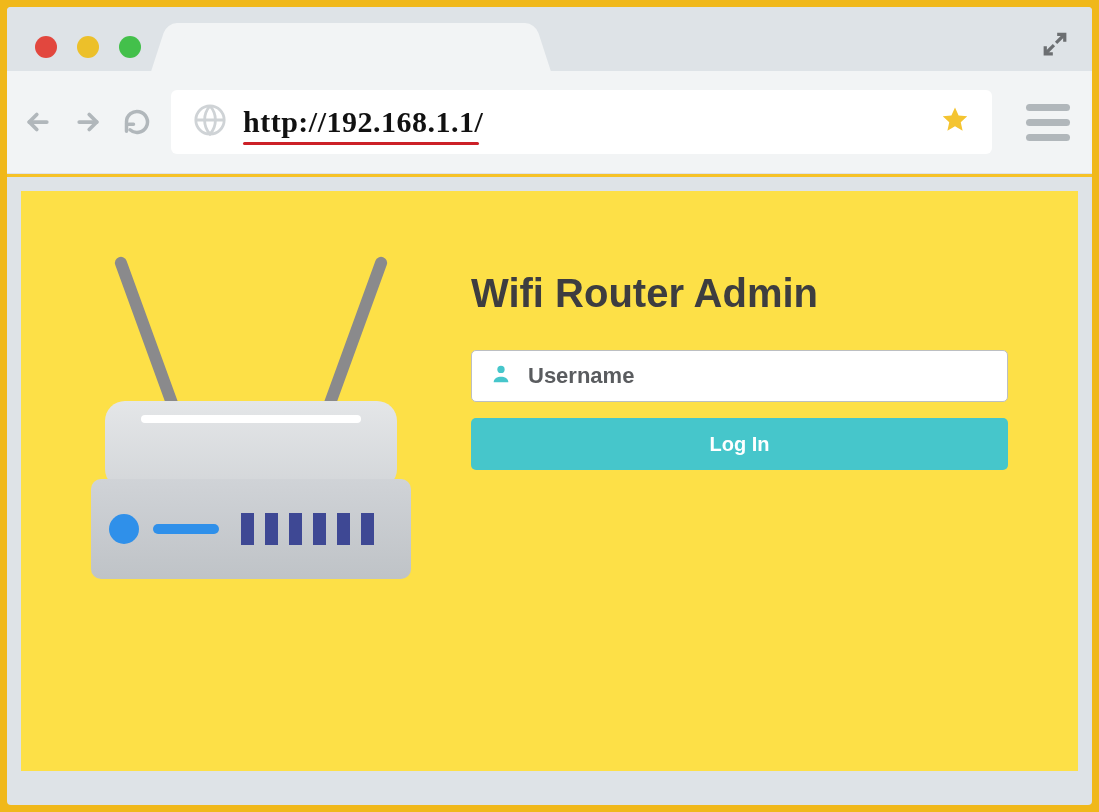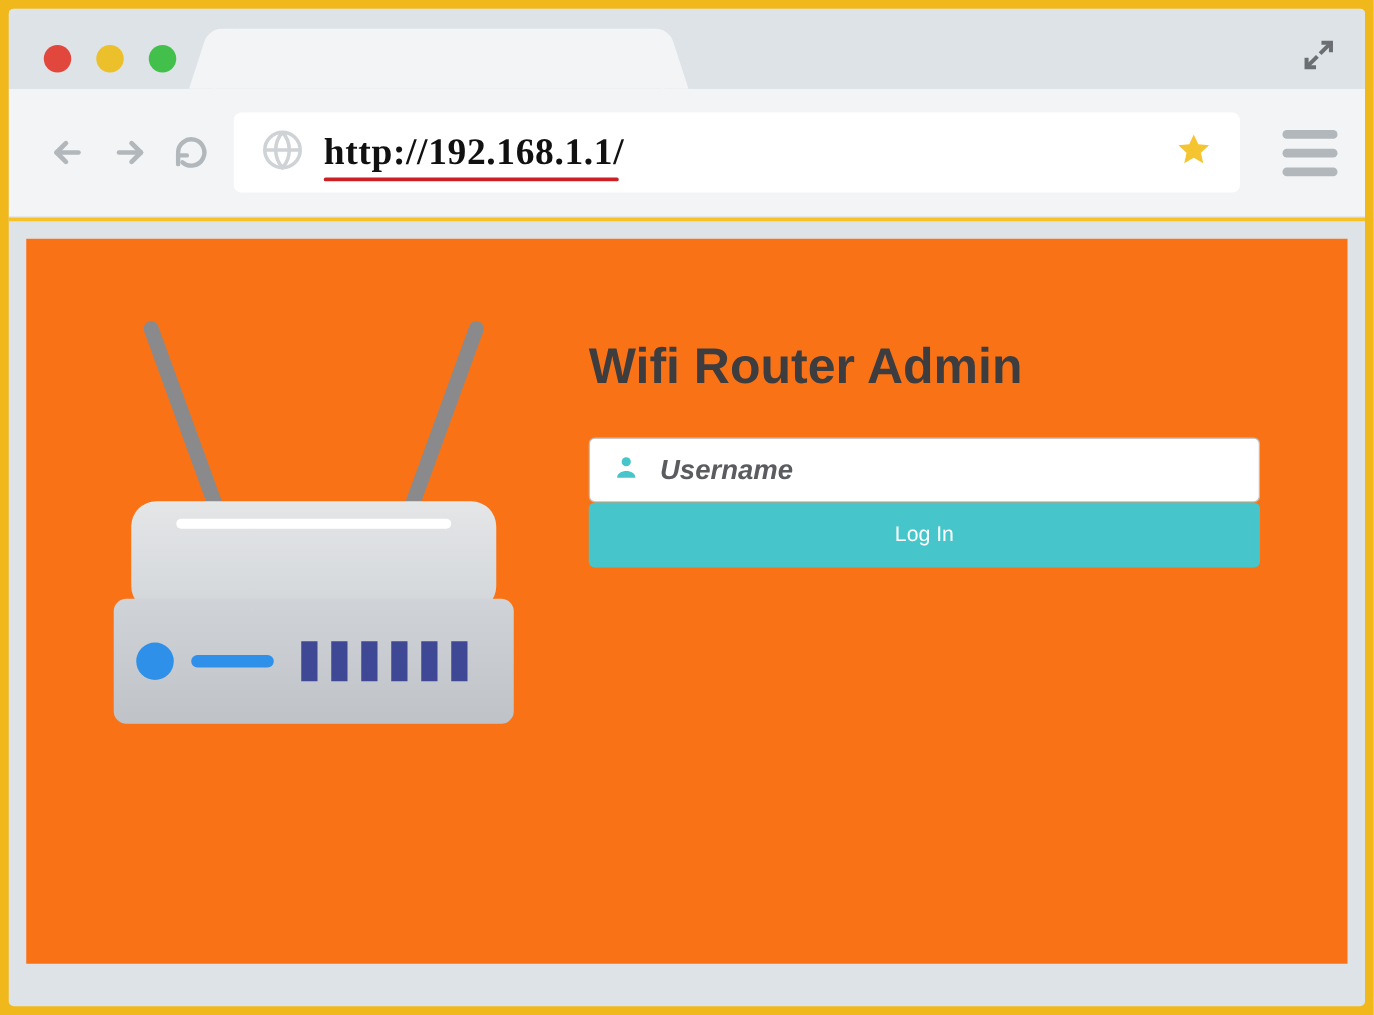--- a/index.html
+++ b/index.html
@@ -14,56 +14,56 @@
     .dot.red { background:#e2473e; }
     .dot.yel { background:#ecc02a; }
     .dot.grn { background:#43c04b; }
     .tab { position:absolute; left:163px; bottom:0; width:362px; height:48px; background:#f2f4f5; border-top-left-radius:18px; border-top-right-radius:18px; }
     .tab::before, .tab::after { content:""; position:absolute; bottom:0; width:22px; height:48px; background:#f2f4f5; }
     .tab::before { left:-11px; transform:skewX(-18deg); border-top-left-radius:10px; }
     .tab::after  { right:-11px; transform:skewX(18deg); border-top-right-radius:10px; }
     .fullscreen { position:absolute; right:24px; top:24px; color:#6c6f72; }
 
     
-    .toolbar { height:103px; background:#f2f4f5; display:flex; align-items:center; padding:0 22px 0 32px; gap:20px; border-bottom:1px solid #e0e3e6; }
+    .toolbar { height:103px; background:#f2f4f5; display:flex; align-items:center; padding:0 22px 0 16px; gap:20px; border-bottom:1px solid #e0e3e6; }
     .tbicon { color:#b1b7bb; display:flex; align-items:center; justify-content:center; cursor:pointer; }
     .addr { flex:1; height:64px; background:#fff; border-radius:6px; display:flex; align-items:center; padding:0 22px; gap:16px; }
     .globe { color:#cfd3d6; }
     .urlbox { position:relative; }
     .url { font-family:Georgia,"Times New Roman",serif; font-size:30px; font-weight:700; color:#111; letter-spacing:0.5px; }
     .underline { position:absolute; left:0; right:4px; bottom:-6px; height:3px; background:#cc2027; border-radius:3px; }
     .star { margin-left:auto; color:#f4c431; }
     .burger { width:44px; display:flex; flex-direction:column; gap:8px; margin-left:14px; cursor:pointer; }
     .burger div { height:7px; background:#b1b7bb; border-radius:4px; }
 
     
     .pagewrap { padding:14px; border-top:3px solid #f6c227; }
     .pagebg { background:#eef1f3; }
-    .page { background:#f97316; min-height:580px; padding:70px 70px; display:flex; align-items:flex-start; gap:60px; }
+    .page { background:#fde047; min-height:580px; padding:70px 70px; display:flex; align-items:flex-start; gap:60px; }
 
     
     .router { width:320px; height:320px; position:relative; flex:none; }
     .ant { position:absolute; width:12px; height:170px; background:#8a8a8c; border-radius:6px; transform-origin:bottom center; }
     .ant.l { left:80px; top:-14px; transform:rotate(-20deg); }
     .ant.r { right:80px; top:-14px; transform:rotate(20deg); }
     .body { position:absolute; left:14px; right:14px; top:140px; height:88px; background:linear-gradient(#e4e6e8,#d3d6d9); border-radius:20px; }
     .body::before { content:""; position:absolute; left:36px; right:36px; top:14px; height:8px; background:#fff; border-radius:5px; }
     .base { position:absolute; left:0; right:0; top:218px; height:100px; background:linear-gradient(#d0d3d7,#bfc3c7); border-radius:10px; display:flex; align-items:center; padding:0 18px; gap:14px; }
     .led-dot { width:30px; height:30px; background:#2f90ea; border-radius:50%; }
     .led-bar { width:66px; height:10px; background:#2f90ea; border-radius:6px; }
     .ticks { display:flex; gap:11px; margin-left:8px; }
     .tick { width:13px; height:32px; background:#3e4894; }
 
     
     .form { flex:1; padding-top:10px; }
     .title { font-size:40px; font-weight:700; color:#3d3d40; margin-bottom:34px; }
-    .field { width:100%; height:52px; border:1px solid #bcbfc2; border-radius:5px; display:flex; align-items:center; padding:0 18px; gap:16px; background:#fff;font-style:italic; }
+    .field { width:100%; height:52px; border:1px solid #bcbfc2; border-radius:5px; display:flex; align-items:center; padding:0 18px; gap:16px; margin-bottom:16px; background:#fff; }
     .ficon { flex:none; }
     .ftext { font-size:22px; font-weight:600; color:#5a5c5f; }
-    .login { width:100%; height:52px; background:#46c6cb; border-radius:5px; color:#fff; font-size:17px; font-weight:400; border:none; cursor:pointer; }
+    .login { width:100%; height:52px; background:#46c6cb; border-radius:5px; color:#fff; font-size:20px; font-weight:700; border:none; cursor:pointer; }
   </style>
 </head>
 <body>
 
 <div class="stage">
   <div class="browser">
 
     <div class="tabstrip">
       <div class="traffic">
         <div class="dot red"></div>

